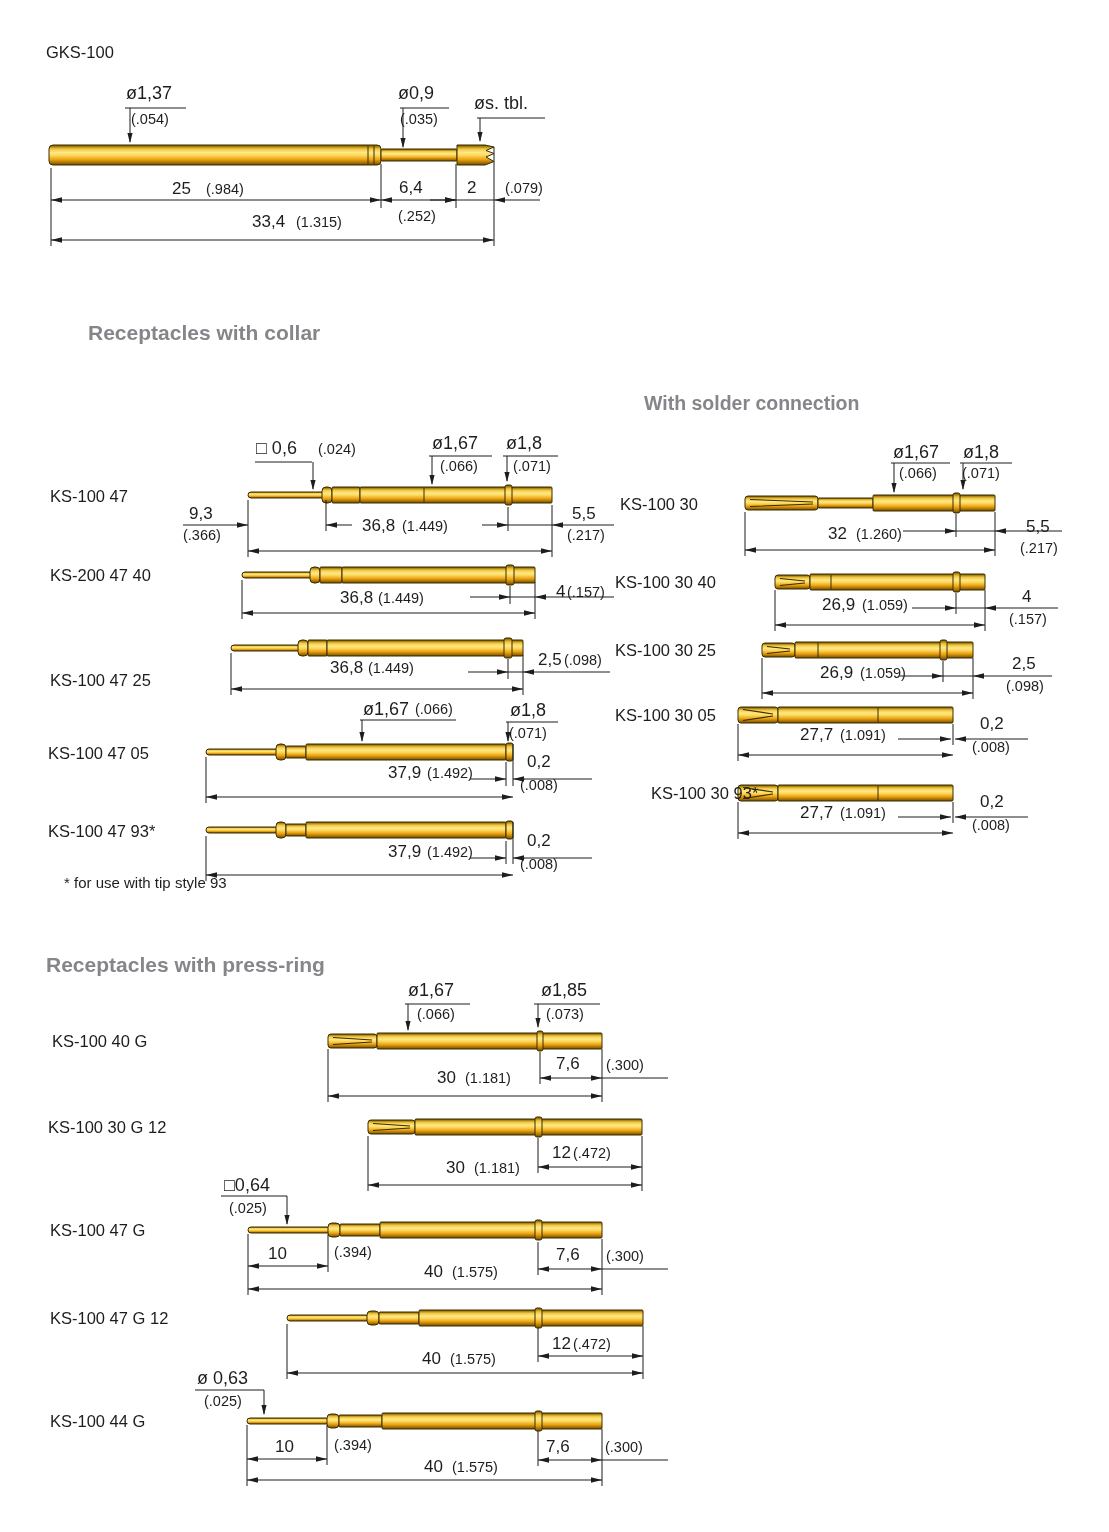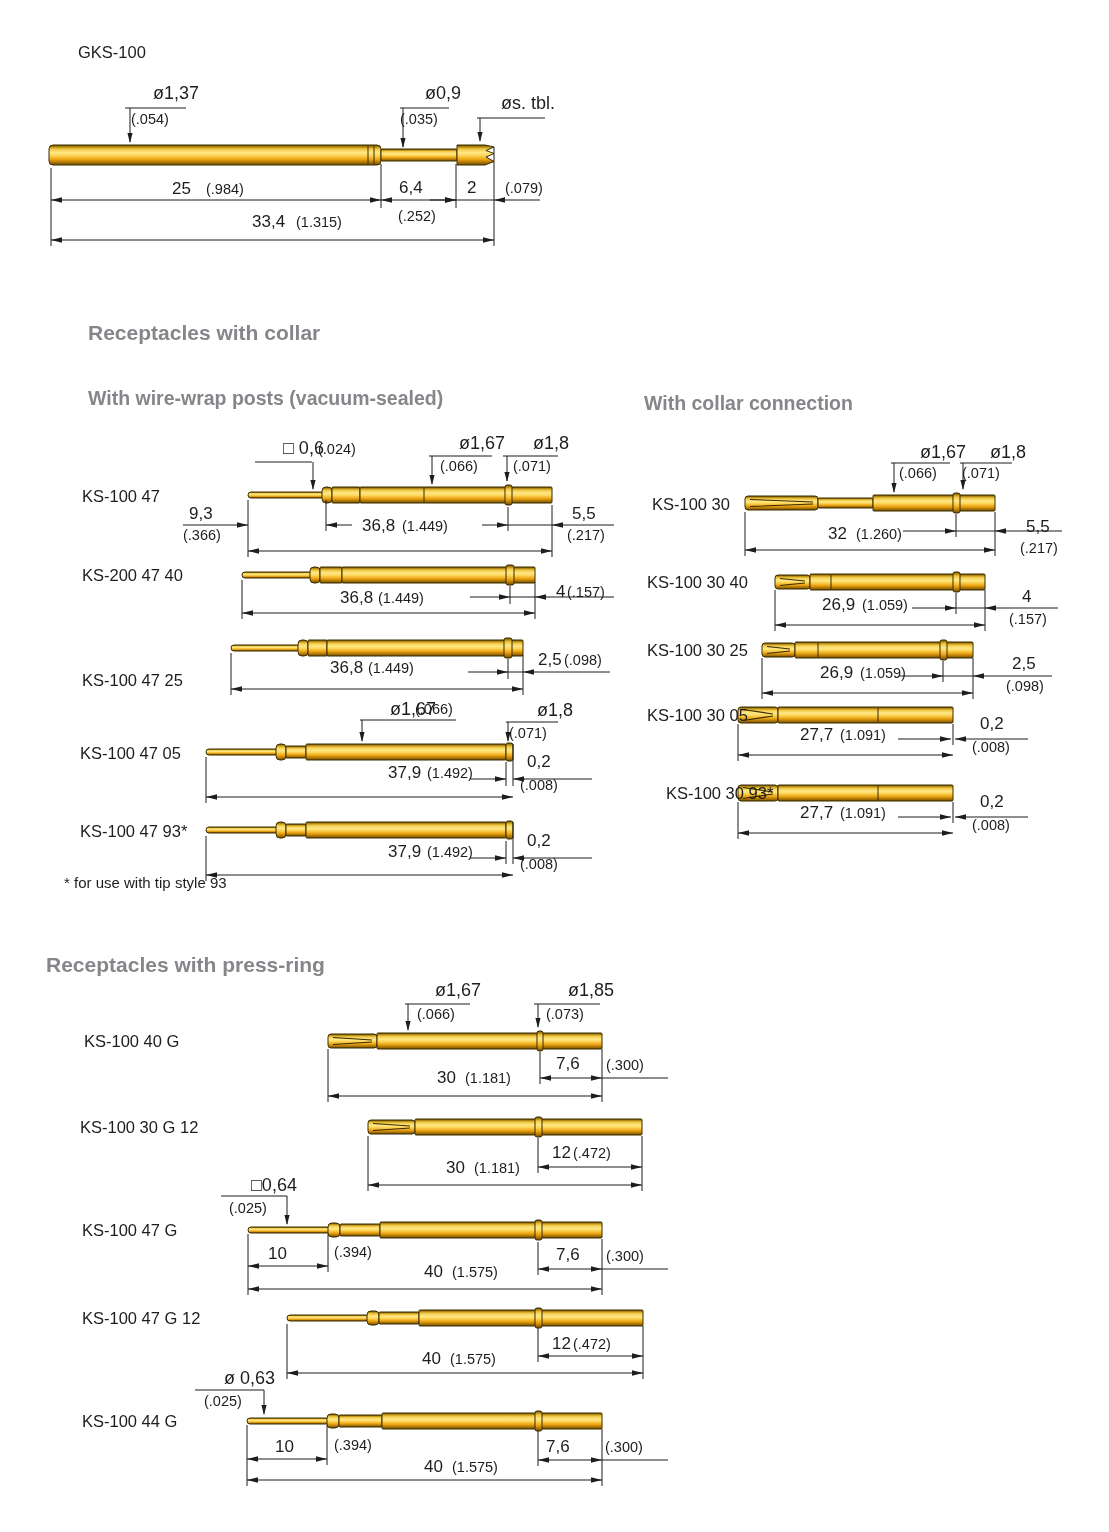--- a/index.html
+++ b/index.html
@@ -3,22 +3,22 @@
 <meta charset="utf-8">
 <style>
   html,body{margin:0;padding:0;background:#fff;}
   #canvas{position:relative;width:1109px;height:1532px;background:#ffffff;overflow:hidden;
           font-family:"Liberation Sans",sans-serif;}
   #gfx{position:absolute;left:0;top:0;}
   .t{position:absolute;white-space:nowrap;color:#1d1d1d;line-height:1;
      font-family:"Liberation Sans",sans-serif;}
   .m{font-size:17px;}
   .ti{font-size:14.5px;}
-  .big{font-size:18px;margin-left:27px;}
-  .lbl{font-size:16.5px;margin-left:32px;}
+  .big{font-size:18px;}
+  .lbl{font-size:16.5px;}
   .h1{font-size:21px;font-weight:bold;color:#85868a;}
   .h2{font-size:19.5px;font-weight:bold;color:#85868a;}
   .fn{font-size:15px;}
 </style>
 </head>
 <body>
 
 <div id="canvas">
   <svg id="gfx" width="1109" height="1532" viewBox="0 0 1109 1532">
       <defs>
@@ -366,22 +366,21 @@
         <line x1="506" y1="722" x2="558" y2="722" stroke="#1d1d1d" stroke-width="1"></line>
         <line x1="405" y1="1004" x2="470" y2="1004" stroke="#1d1d1d" stroke-width="1"></line>
         <line x1="534" y1="1004" x2="600" y2="1004" stroke="#1d1d1d" stroke-width="1"></line>
         <line x1="221" y1="1196" x2="287" y2="1196" stroke="#1d1d1d" stroke-width="1"></line>
         <line x1="195" y1="1390" x2="264" y2="1390" stroke="#1d1d1d" stroke-width="1"></line>
       </g>
     </svg>
 
   <span class="t lbl" style="left:46px;top:44px">GKS-100</span>
   <span class="t h1" style="left:88px;top:322px">Receptacles with collar</span>
-  <span class="t h2" style="left:88px;top:389px">With wire-wrap posts (vacuum-sealed)</span>
-  <span class="t h2" style="left:644px;top:394px">With collar connection</span>
+  <span class="t h2" style="left:644px;top:394px">With solder connection</span>
   <span class="t fn" style="left:64px;top:875px">* for use with tip style 93</span>
   <span class="t h1" style="left:46px;top:954px">Receptacles with press-ring</span>
 
   <span class="t big" style="left:126px;top:84px">ø1,37</span>
   <span class="t ti" style="left:131px;top:112px">(.054)</span>
   <span class="t big" style="left:398px;top:84px">ø0,9</span>
   <span class="t ti" style="left:400px;top:112px">(.035)</span>
   <span class="t big" style="left:474px;top:94px">øs. tbl.</span>
   <span class="t m" style="left:172px;top:180px">25</span>
   <span class="t ti" style="left:206px;top:182px">(.984)</span>
@@ -394,21 +393,21 @@
 
   <span class="t lbl" style="left:50px;top:488px">KS-100 47</span>
   <span class="t lbl" style="left:50px;top:567px">KS-200 47 40</span>
   <span class="t lbl" style="left:50px;top:672px">KS-100 47 25</span>
   <span class="t lbl" style="left:48px;top:745px">KS-100 47 05</span>
   <span class="t lbl" style="left:48px;top:823px">KS-100 47 93*</span>
   <span class="t lbl" style="left:620px;top:496px">KS-100 30</span>
   <span class="t lbl" style="left:615px;top:574px">KS-100 30 40</span>
   <span class="t lbl" style="left:615px;top:642px">KS-100 30 25</span>
   <span class="t lbl" style="left:615px;top:707px">KS-100 30 05</span>
-  <span class="t lbl" style="left:634px;top:785px">KS-100 30 93*</span>
+  <span class="t lbl" style="left:651px;top:785px">KS-100 30 93*</span>
   <span class="t lbl" style="left:52px;top:1033px">KS-100 40 G</span>
   <span class="t lbl" style="left:48px;top:1119px">KS-100 30 G 12</span>
   <span class="t lbl" style="left:50px;top:1222px">KS-100 47 G</span>
   <span class="t lbl" style="left:50px;top:1310px">KS-100 47 G 12</span>
   <span class="t lbl" style="left:50px;top:1413px">KS-100 44 G</span>
 
   <span class="t big" style="left:256px;top:439px">□ 0,6</span>
   <span class="t ti" style="left:318px;top:442px">(.024)</span>
   <span class="t big" style="left:432px;top:434px">ø1,67</span>
   <span class="t ti" style="left:440px;top:459px">(.066)</span>

